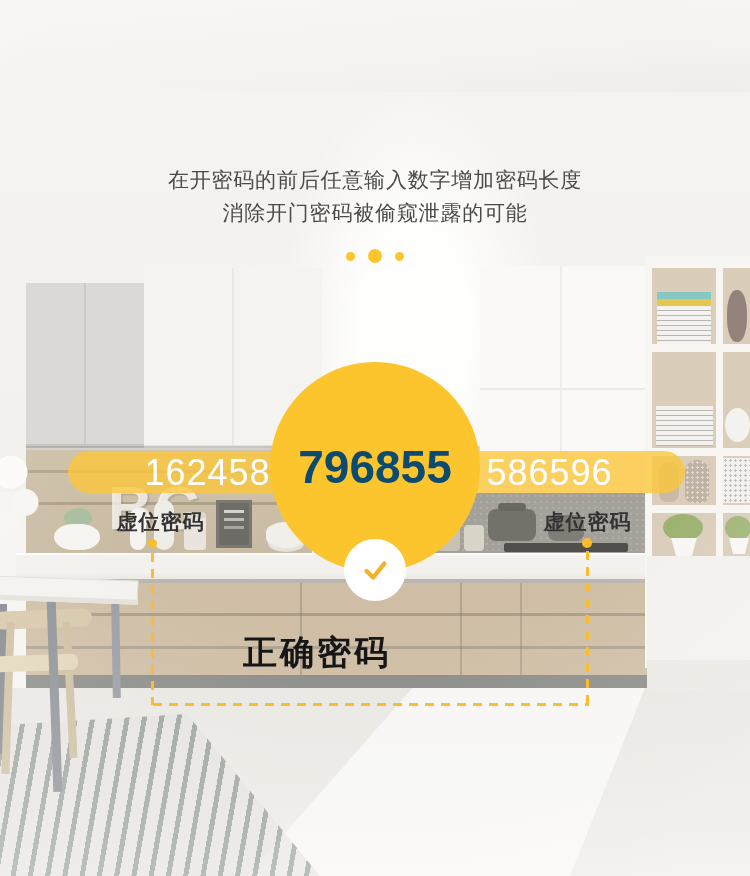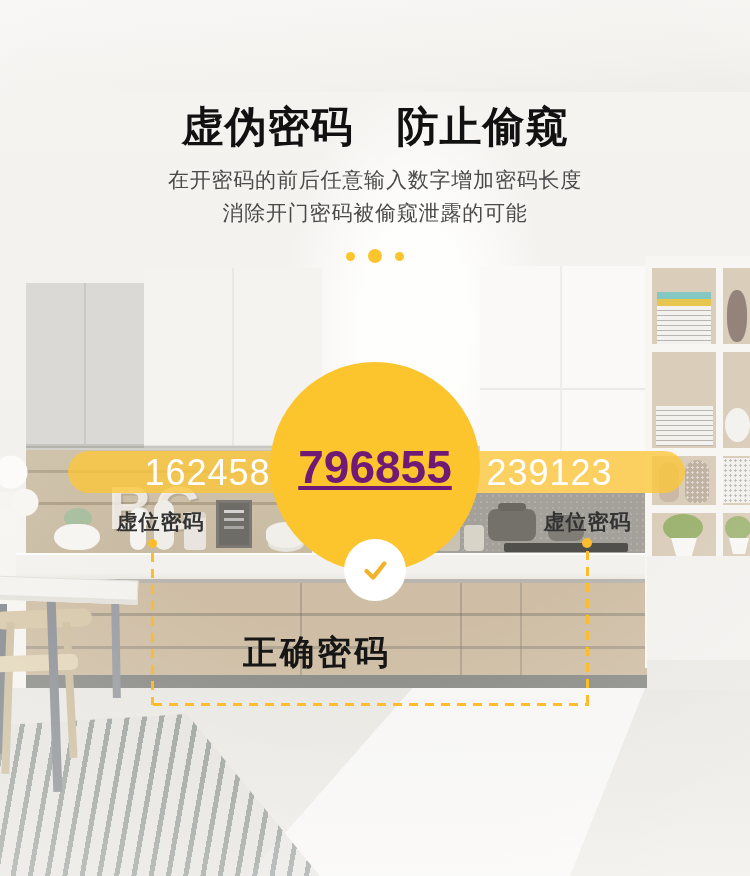--- a/index.html
+++ b/index.html
@@ -161,21 +161,21 @@
   .dot-lg{ width:14px; height:14px; border-radius:50%; background:var(--accent-yellow,#FCC52D); }
 
   .pass-bar{ position:absolute; left:68px; top:451px; width:617px; height:42px;
     border-radius:21px; background:var(--bar-yellow, rgba(252,199,56,.78)); z-index:11; }
   .pass-num{ position:absolute; top:0; width:215px; height:42px; line-height:43px; text-align:center;
     font-size:36px; color:#FFFFFF; letter-spacing:1px; }
   .num-left{ left:32px; } .num-right{ right:28px; }
 
   .big-circle{ position:absolute; left:270px; top:362px; width:210px; height:210px; border-radius:50%;
     background:var(--accent-yellow,#FCC52D); display:flex; align-items:center; justify-content:center; z-index:12; }
-  .big-num{ font-size:46px; font-weight:700; color:#701a75; letter-spacing:0;text-decoration:underline; }
+  .big-num{ font-size:46px; font-weight:700; color:#0c4a6e; letter-spacing:0; }
 
   .fake-label{ position:absolute; top:508px; width:125px; text-align:center; font-size:21px;
     font-weight:600; color:var(--label-color,#333); z-index:11; letter-spacing:1px; }
   .fl-left{ left:98px; } .fl-right{ left:525px; }
   .anchor-dot{ position:absolute; border-radius:50%; background:var(--dash-yellow,#FBBD2C); z-index:11; }
   .ad-left{ left:148px; top:539px; width:9px; height:9px; }
   .ad-right{ left:582px; top:538px; width:10px; height:10px; }
 
   .dash-v{ position:absolute; width:3px; z-index:11;
     background-image:repeating-linear-gradient(to bottom, var(--dash-yellow,#FBBD2C) 0 9px, transparent 9px 16px); }
@@ -283,33 +283,32 @@
     <div class="abs tleg1"></div>
     <div class="abs tleg2"></div>
     <div class="abs table-top"></div>
     <div class="abs flowers"></div>
 
     <div class="veil"></div>
   </div>
 
   <div class="content">
 
-    <div class="title">虚伪密码　防止偷窥</div>
     <div class="subtitle sub1">在开密码的前后任意输入数字增加密码长度</div>
     <div class="subtitle sub2">消除开门密码被偷窥泄露的可能</div>
 
     <div class="dots">
       <span class="dot-sm"></span>
       <span class="dot-lg"></span>
       <span class="dot-sm"></span>
     </div>
 
     <div class="pass-bar">
       <span class="pass-num num-left">162458</span>
-      <span class="pass-num num-right">239123</span>
+      <span class="pass-num num-right">586596</span>
     </div>
 
     <div class="big-circle">
       <span class="big-num">796855</span>
     </div>
 
     <div class="fake-label fl-left">虚位密码</div>
     <div class="fake-label fl-right">虚位密码</div>
 
     <span class="anchor-dot ad-left"></span>

